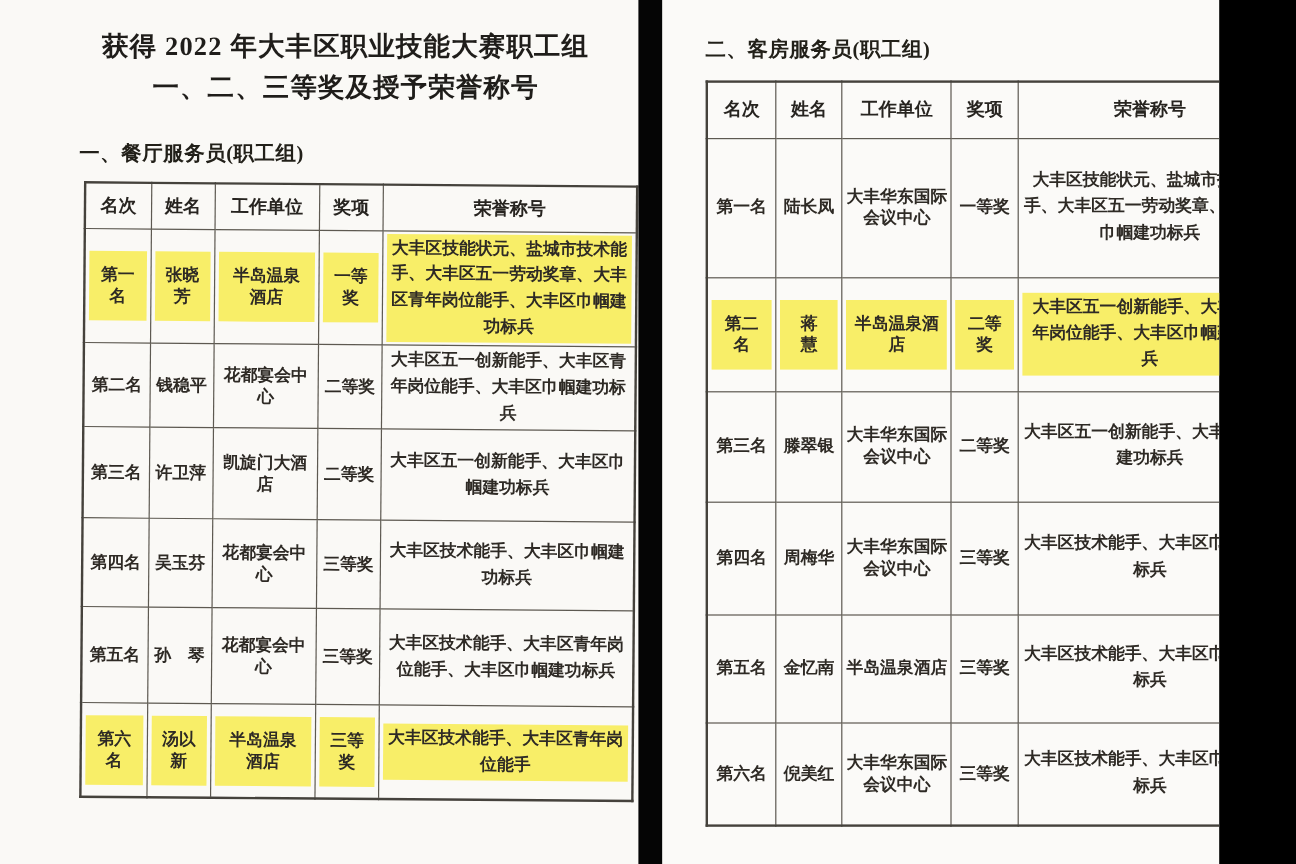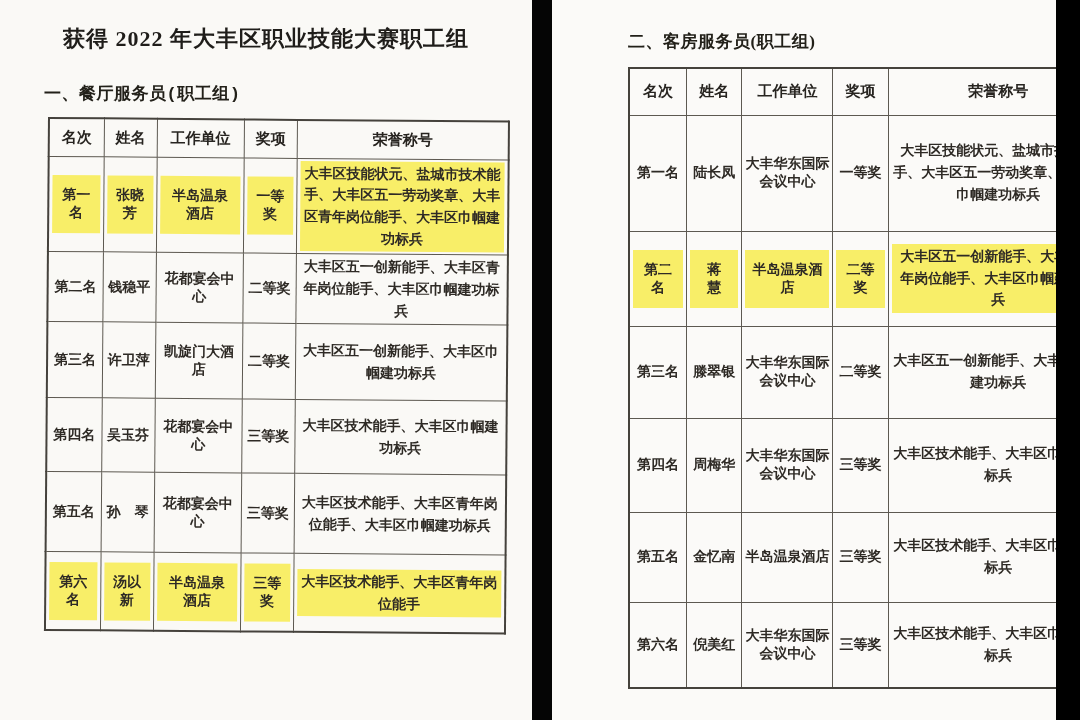--- a/index.html
+++ b/index.html
@@ -3,28 +3,28 @@
 <meta charset="utf-8">
 <style>
   html,body{margin:0;padding:0;}
   body{
     width:1080px;height:720px;overflow:hidden;position:relative;
     background:#000;
     font-family:"Liberation Serif","DejaVu Serif",serif;
     color:#2b2824;
   }
   .page{position:absolute;top:0;height:720px;overflow:hidden;}
-  .page-left{left:0;width:532px;background:#faf9f6;}
+  .page-left{left:0;width:532px;background:#faf9f6;padding-left:22px;}
   .separator{position:absolute;top:0;left:532px;width:20px;height:720px;background:#050505;}
-  .page-right{left:552px;width:464px;background:#fbfaf8;padding-left:40px;}
+  .page-right{left:552px;width:464px;background:#fbfaf8;}
 
   .doc-title{margin-top:22px;text-align:center;font-weight:bold;color:#1f1d1a;}
   .doc-title .tline{font-size:22px;line-height:34px;letter-spacing:1px;}
   .section-title{font-weight:bold;font-size:17px;color:#222019;letter-spacing:.5px;}
-  .page-left .section-title{margin:26px 0 12px 44px;font-family:Liberation Mono, monospace;}
+  .page-left .section-title{margin:26px 0 12px 44px;}
   .page-right .section-title{margin:30px 0 14px 36px;}
 
   table.awards{
     border-collapse:collapse;table-layout:fixed;
     background:transparent;
   }
   .tbl-left{margin-left:48px;width:462px;transform:rotate(0.45deg);transform-origin:10px 0;}
   .tbl-right{margin-left:36px;width:482px;}
   table.awards th,table.awards td{
     border:1px solid #5d5951;
@@ -61,20 +61,21 @@
   .mark{background:var(--hl,#f8ee68);}
   td .mark{display:inline-block;padding:11px 6px;}
   td.honors .mark{display:block;padding:2px 2px;}
 </style>
 </head>
 <body>
 
 <div class="page page-left">
   <div class="doc-title">
     <div class="tline">获得 2022 年大丰区职业技能大赛职工组</div>
+    <div class="tline">一、二、三等奖及授予荣誉称号</div>
   </div>
   <div class="section-title">一、餐厅服务员(职工组)</div>
   <table class="awards tbl-left">
       <colgroup>
         <col class="c-rank">
         <col class="c-name">
         <col class="c-unit">
         <col class="c-award">
         <col class="c-honor">
       </colgroup>

